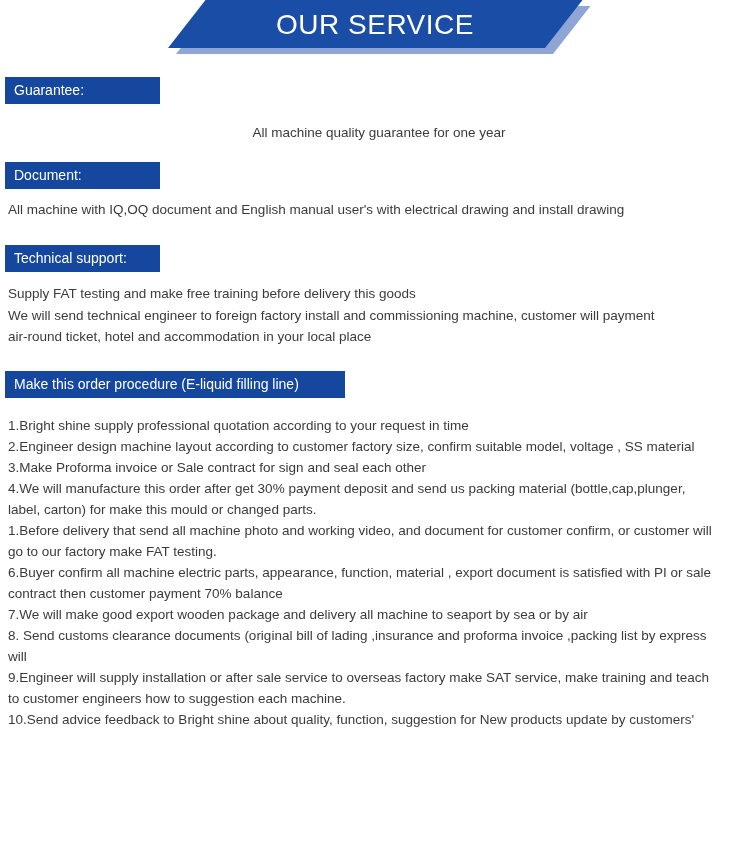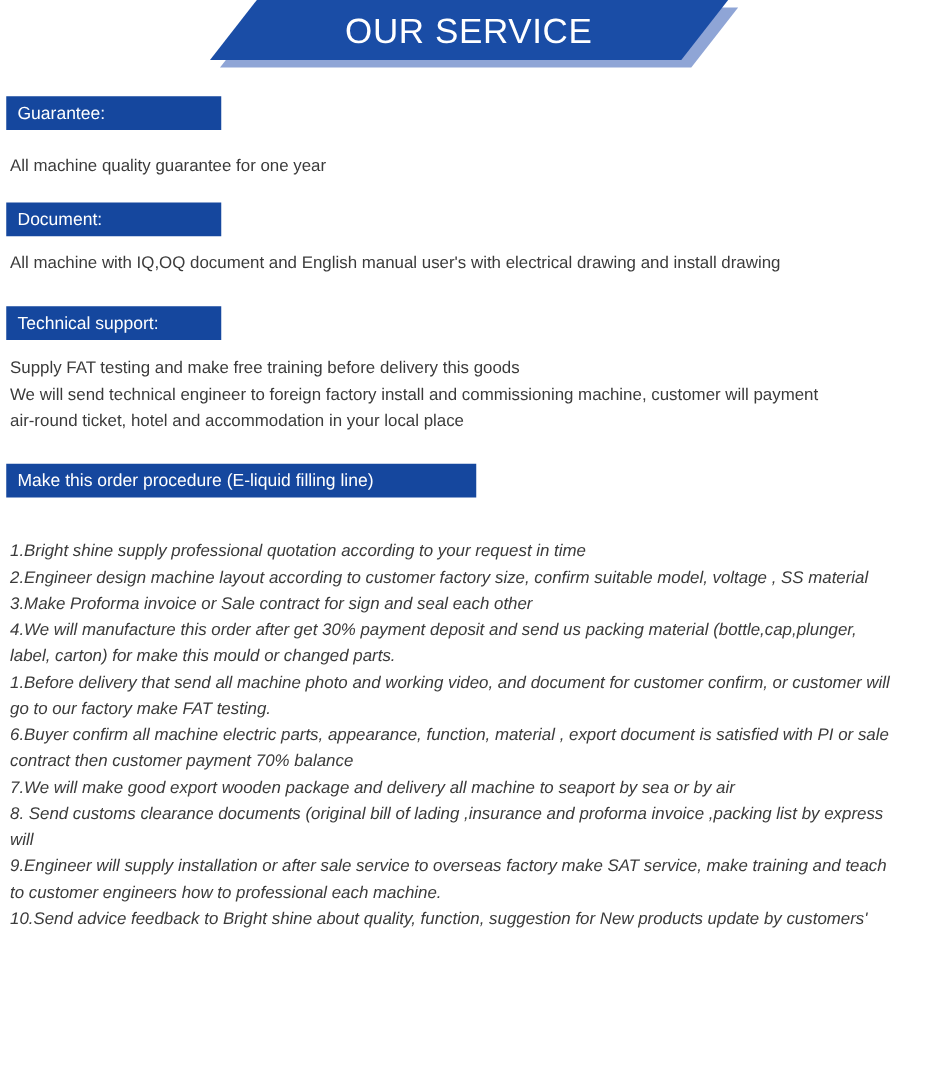--- a/index.html
+++ b/index.html
@@ -29,35 +29,35 @@
     font-size:28px; letter-spacing:0.5px; color:#ffffff;
     z-index:2;
   }
 
   
   .hbar {
     margin-left:5px;
     background:#15479e; color:#ffffff;
     font-size:14px; line-height:16px;
     padding:5px 0 6px 9px;
-    width:172px;
+    width:155px;
   }
-  .hbar.wide { width:376px; }
+  .hbar.wide { width:340px; }
   .h-guarantee { margin-top:22px; }
   .h-document  { margin-top:18px; }
   .h-tech      { margin-top:24px; }
   .h-order     { margin-top:23px; }
 
   
   .tblock { margin-left:8px; font-size:13.5px; color:#3b3b3b; }
   .tblock .tline { white-space:nowrap; }
-  .p-guarantee { margin-top:18px; line-height:22px; }
+  .p-guarantee { margin-top:18px; line-height:22px;text-align:center; }
   .p-document  { margin-top:10px; line-height:22px; }
   .p-tech      { margin-top:11px; line-height:21.5px; }
-  .p-order     { margin-top:32px; line-height:21px;font-style:italic; }
+  .p-order     { margin-top:17px; line-height:21px; }
 </style>
 </head>
 <body>
 
 <div class="banner-wrap">
   <div class="banner-shadow"></div>
   <div class="banner-main"></div>
   <div class="banner-title">OUR SERVICE</div>
 </div>
 
@@ -86,15 +86,15 @@
     <div class="tline">4.We will manufacture this order after get 30% payment deposit and send us packing material (bottle,cap,plunger,</div>
     <div class="tline">label, carton) for make this mould or changed parts.</div>
     <div class="tline">1.Before delivery that send all machine photo and working video, and document for customer confirm, or customer will</div>
     <div class="tline">go to our factory make FAT testing.</div>
     <div class="tline">6.Buyer confirm all machine electric parts, appearance, function, material , export document is satisfied with PI or sale</div>
     <div class="tline">contract then customer payment 70% balance</div>
     <div class="tline">7.We will make good export wooden package and delivery all machine to seaport by sea or by air</div>
     <div class="tline">8. Send customs clearance documents (original bill of lading ,insurance and proforma invoice ,packing list by express</div>
     <div class="tline">will</div>
     <div class="tline">9.Engineer will supply installation or after sale service to overseas factory make SAT service, make training and teach</div>
-    <div class="tline">to customer engineers how to professional each machine.</div>
+    <div class="tline">to customer engineers how to suggestion each machine.</div>
     <div class="tline">10.Send advice feedback to Bright shine about quality, function, suggestion for New products update by customers'</div>
   </div>
 
 </body></html>

